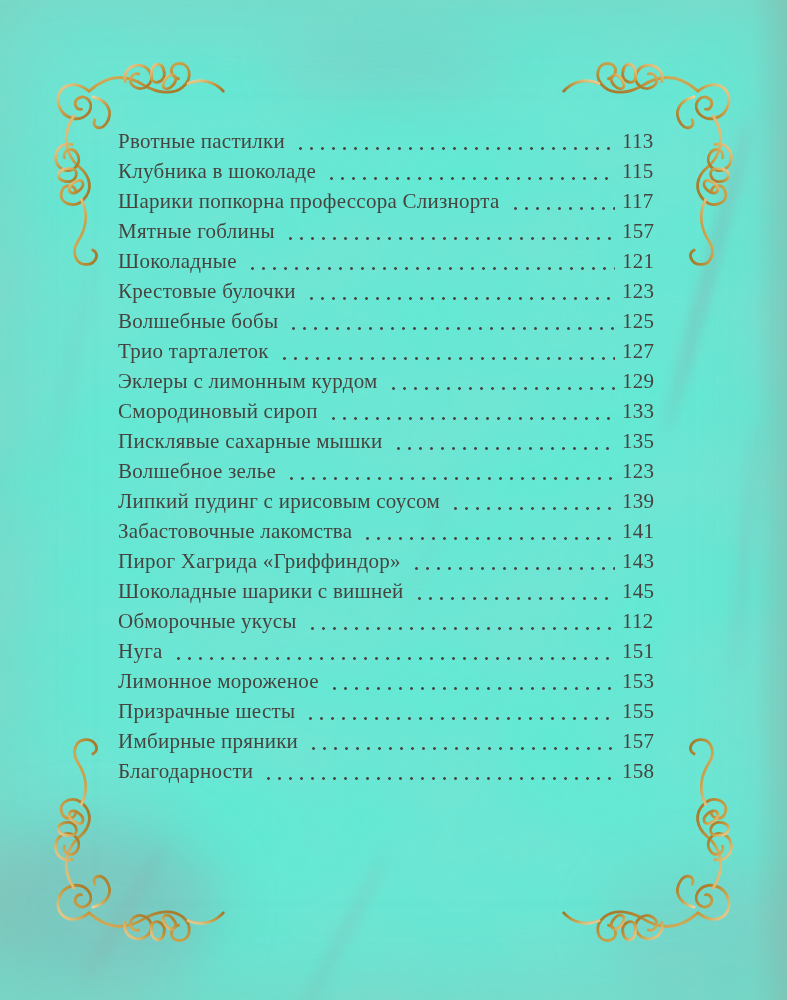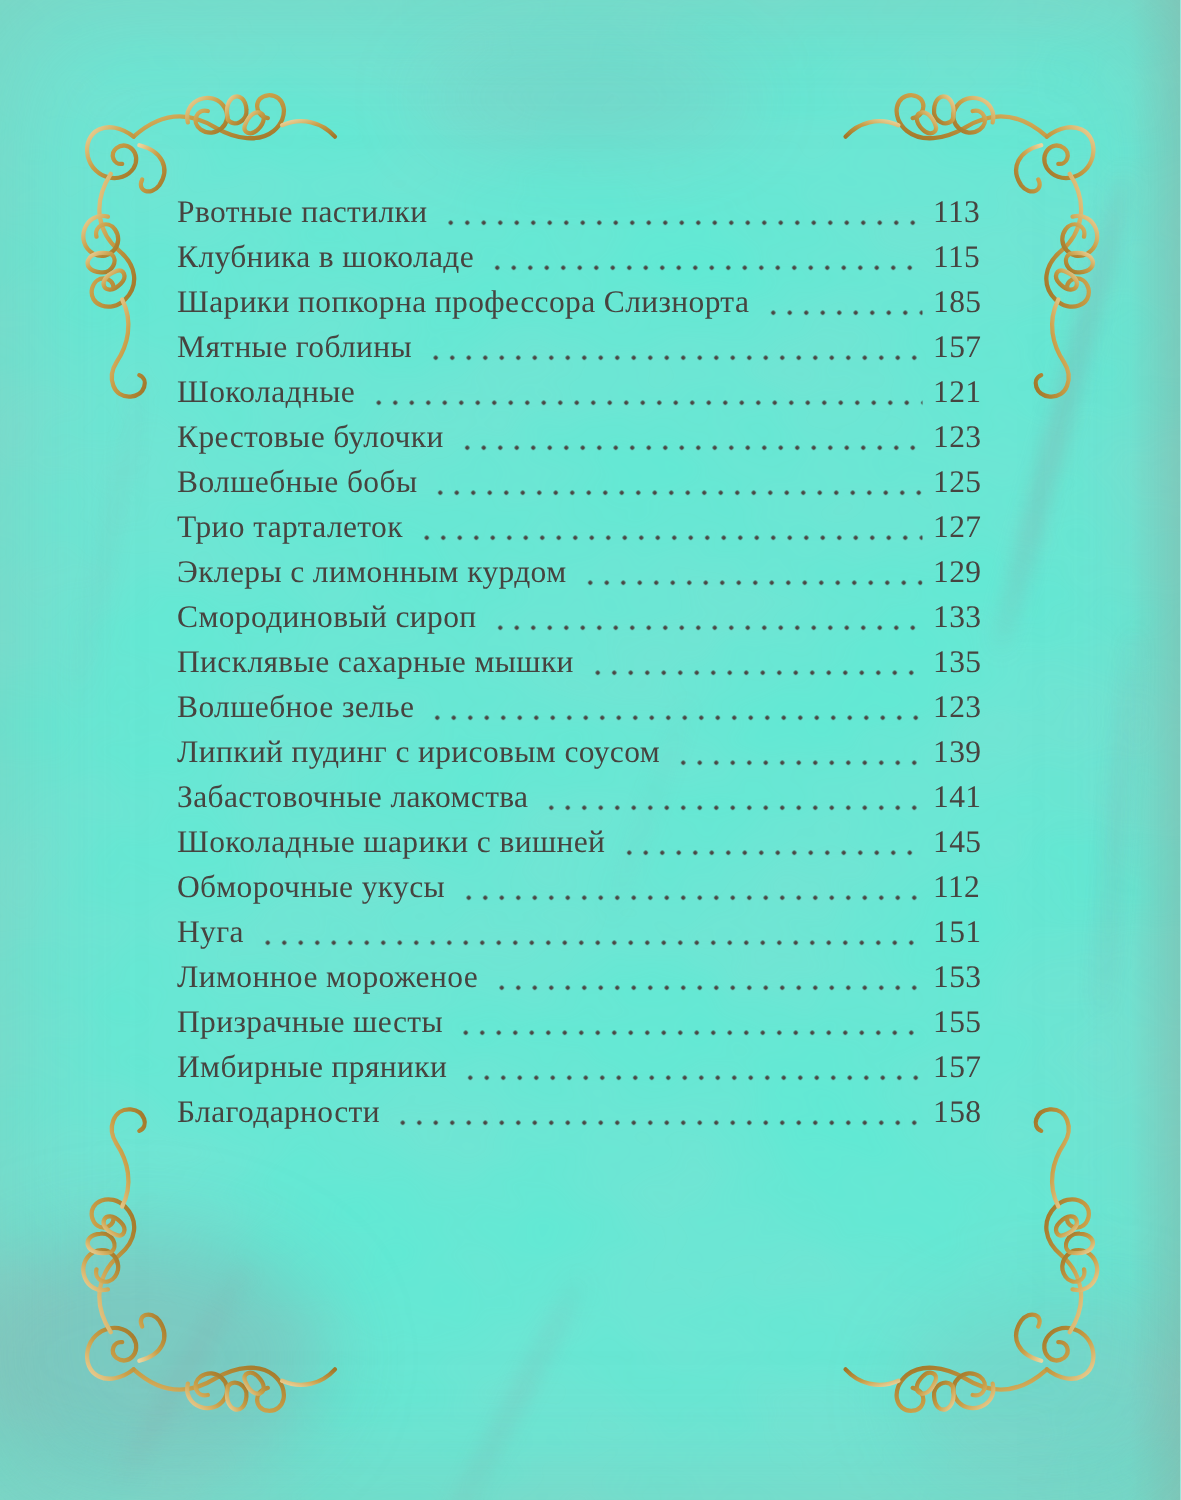--- a/index.html
+++ b/index.html
@@ -111,21 +111,21 @@
       <span class="toc-page">113</span>
     </div>
       <div class="toc-row">
       <span class="toc-title">Клубника в шоколаде</span>
       <span class="toc-dots"></span>
       <span class="toc-page">115</span>
     </div>
       <div class="toc-row">
       <span class="toc-title">Шарики попкорна профессора Слизнорта</span>
       <span class="toc-dots"></span>
-      <span class="toc-page">185</span>
+      <span class="toc-page">117</span>
     </div>
       <div class="toc-row">
       <span class="toc-title">Мятные гоблины</span>
       <span class="toc-dots"></span>
       <span class="toc-page">157</span>
     </div>
       <div class="toc-row">
       <span class="toc-title">Шоколадные</span>
       <span class="toc-dots"></span>
       <span class="toc-page">121</span>
@@ -167,20 +167,25 @@
     </div>
       <div class="toc-row">
       <span class="toc-title">Липкий пудинг с ирисовым соусом</span>
       <span class="toc-dots"></span>
       <span class="toc-page">139</span>
     </div>
       <div class="toc-row">
       <span class="toc-title">Забастовочные лакомства</span>
       <span class="toc-dots"></span>
       <span class="toc-page">141</span>
+    </div>
+      <div class="toc-row">
+      <span class="toc-title">Пирог Хагрида «Гриффиндор»</span>
+      <span class="toc-dots"></span>
+      <span class="toc-page">143</span>
     </div>
       <div class="toc-row">
       <span class="toc-title">Шоколадные шарики с вишней</span>
       <span class="toc-dots"></span>
       <span class="toc-page">145</span>
     </div>
       <div class="toc-row">
       <span class="toc-title">Обморочные укусы</span>
       <span class="toc-dots"></span>
       <span class="toc-page">112</span>

